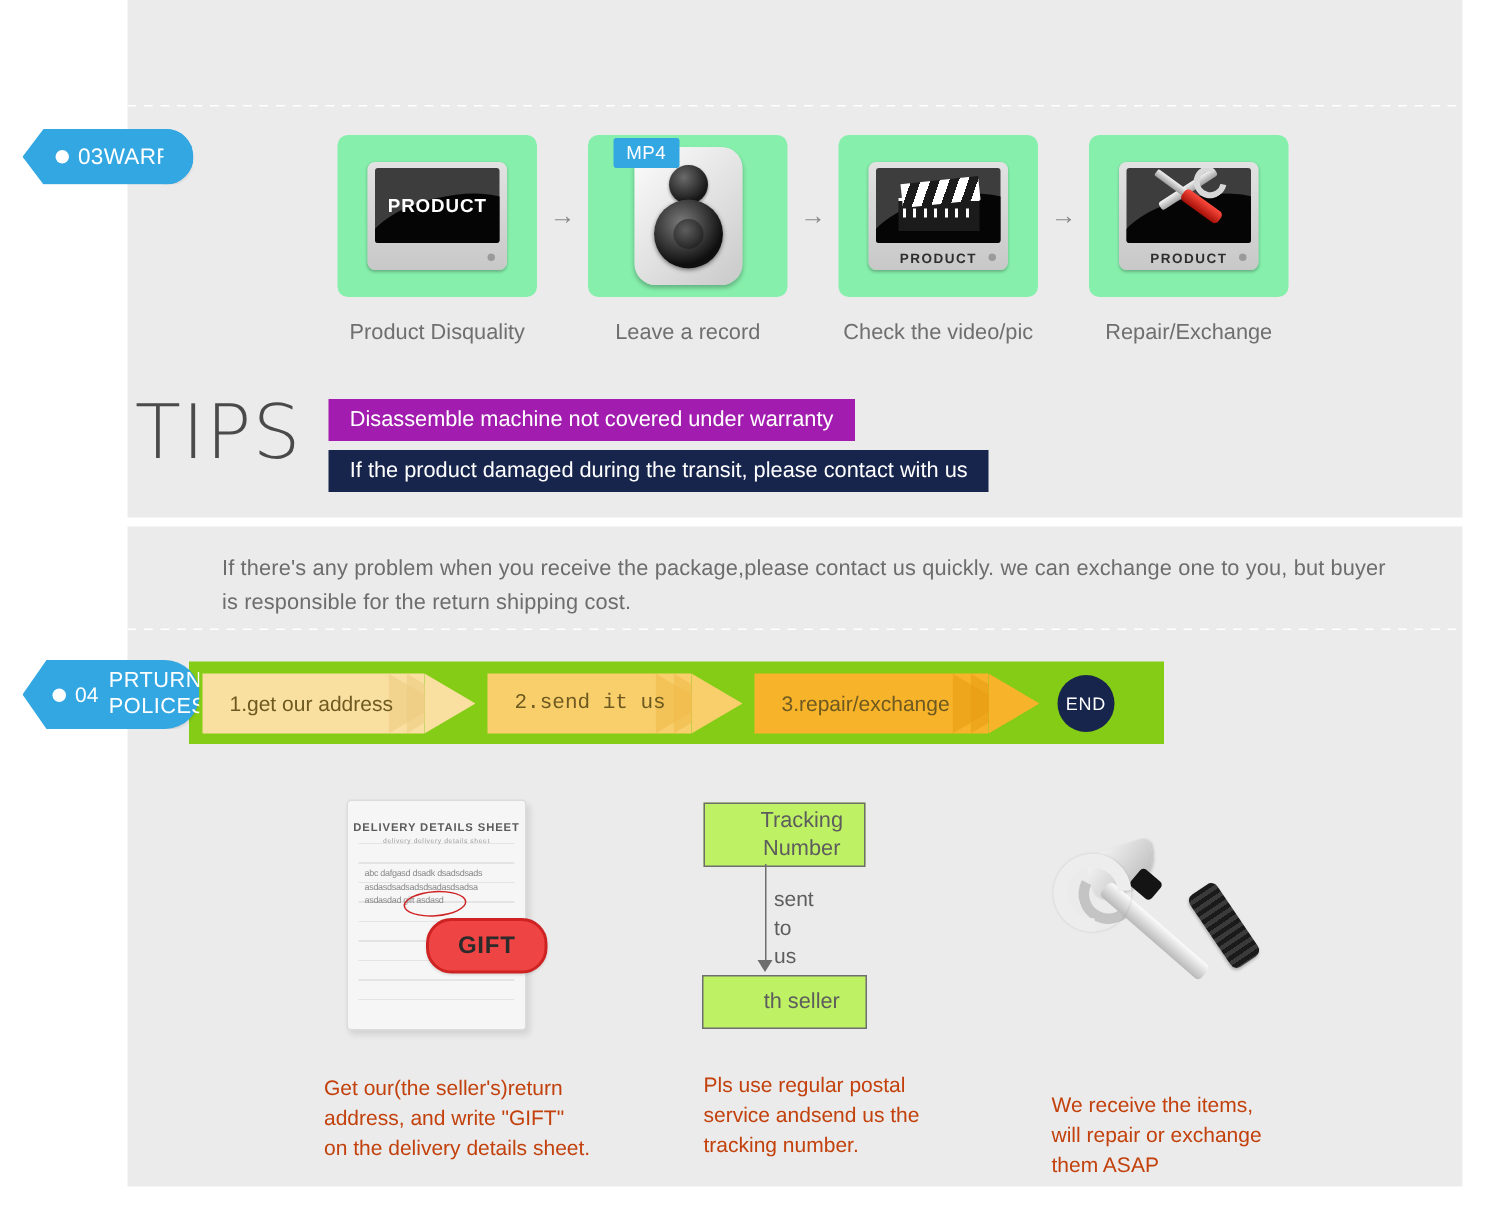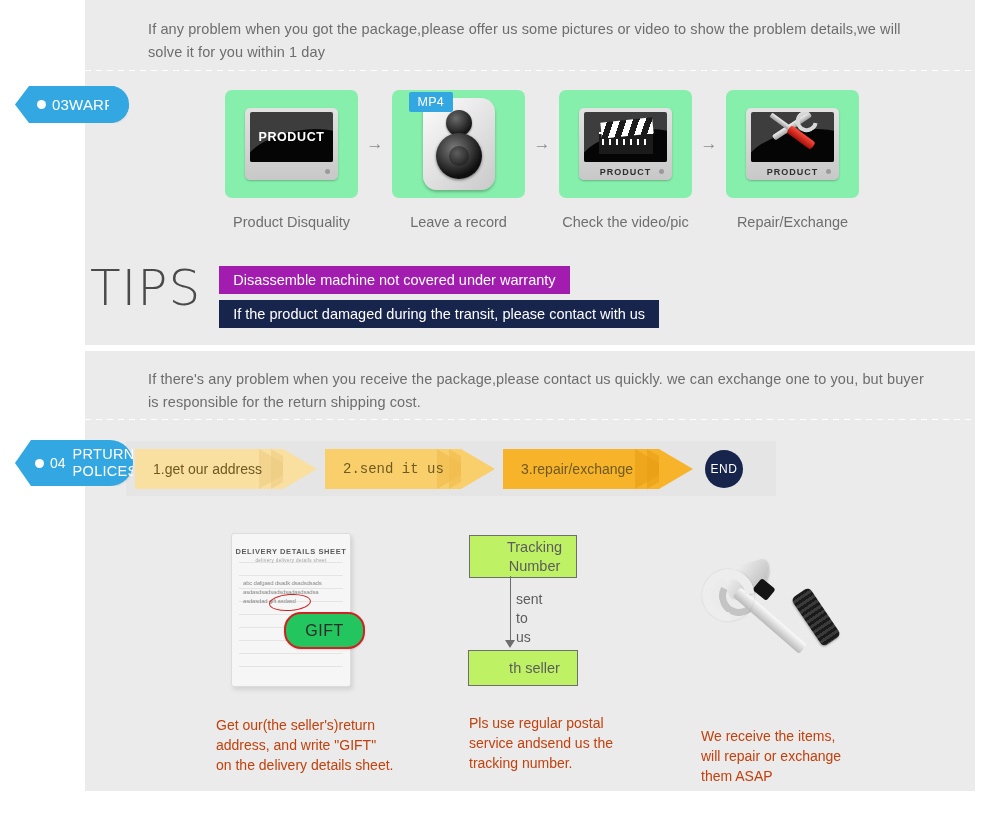--- a/index.html
+++ b/index.html
@@ -165,21 +165,21 @@
     font-family:"DejaVu Sans", sans-serif;
     font-size:50px;color:#4a4a4a;font-weight:300;line-height:52px;letter-spacing:1px;
   }
   .tip-bars{margin-left:18px;margin-top:4px;}
   .tip-bar{color:#ffffff;font-size:14.5px;padding:6px 14px;box-sizing:border-box;display:inline-block;}
   #tip-bar-1{background:#a21caf;}
   #tip-bar-2{background:#17254d;margin-top:6px;}
 
   
   #chevron-card{
-    position:absolute;top:441px;left:126px;width:650px;height:55px;background:#e5e5e5;
+    position:absolute;top:441px;left:126px;width:650px;height:55px;background:#84cc16;
   }
   #chevron-row{position:absolute;top:8px;left:9px;display:flex;align-items:center;}
   .chev{
     height:40px;display:flex;align-items:center;position:relative;
     color:#6e5a20;font-size:14px;padding-left:18px;box-sizing:border-box;
   }
   .chev .chev-label{position:relative;z-index:3;white-space:nowrap;}
   .chev .body{position:absolute;left:0;top:0;bottom:0;right:34px;}
   .chev .tip{
     position:absolute;right:0;top:0;width:34px;height:40px;
@@ -236,24 +236,25 @@
   }
   #sheet-line-1{top:46px;}
   #sheet-line-2{top:55px;}
   #sheet-line-3{top:64px;}
   #gift-ellipse{
     position:absolute;left:37px;top:60px;width:40px;height:15px;
     border:1.6px solid #cf2222;border-radius:50%;transform:rotate(-4deg);
   }
   #gift-bubble{
     position:absolute;left:52px;top:78px;width:77px;height:33px;
-    background:#22c55e;border:2.4px solid #cf2222;border-radius:17px;
+    background:#ef4444;border:2.4px solid #cf2222;border-radius:17px;
     display:flex;align-items:center;justify-content:center;
     color:#2b2b2b;font-size:16px;letter-spacing:.5px;
     box-shadow:0 1px 2px rgba(0,0,0,.12);
+    font-weight:bold;
   }
 
   
   .flow-box{
     position:absolute;background:#bef264;border:1.4px solid #6e6e6e;
     display:flex;align-items:center;justify-content:center;text-align:center;
     color:#5d5d5d;font-size:14.5px;line-height:19px;padding-left:23px;
   }
   #tracking-box{left:343px;top:5px;width:83px;height:41px;}
   #seller-box{left:342px;top:120px;width:85px;height:34px;}
@@ -306,21 +307,20 @@
     position:absolute;left:86px;top:64px;width:58px;height:22px;
     background:repeating-linear-gradient(to right,#1a1a1a 0 3px,#3a3a3a 3px 6px);
     transform:rotate(56deg);border-radius:5px;
     box-shadow:1px 1px 2px rgba(0,0,0,.25);
   }
 </style>
 </head>
 <body>
 
 <div class="panel" id="warranty-panel">
-  <div class="intro-text" style="top:18px;">If any problem when you got the package,please offer us some pictures or video to show the problem details,we will solve it for you within 1 day</div>
   <div class="dashed-sep" style="top:70px;"></div>
 
   <div id="flow">
 
     <div class="flow-step">
       <div class="tile">
         <div class="monitor">
           <div class="bezel"></div>
           <div class="screen">
               <span class="screen-label">PRODUCT</span>

